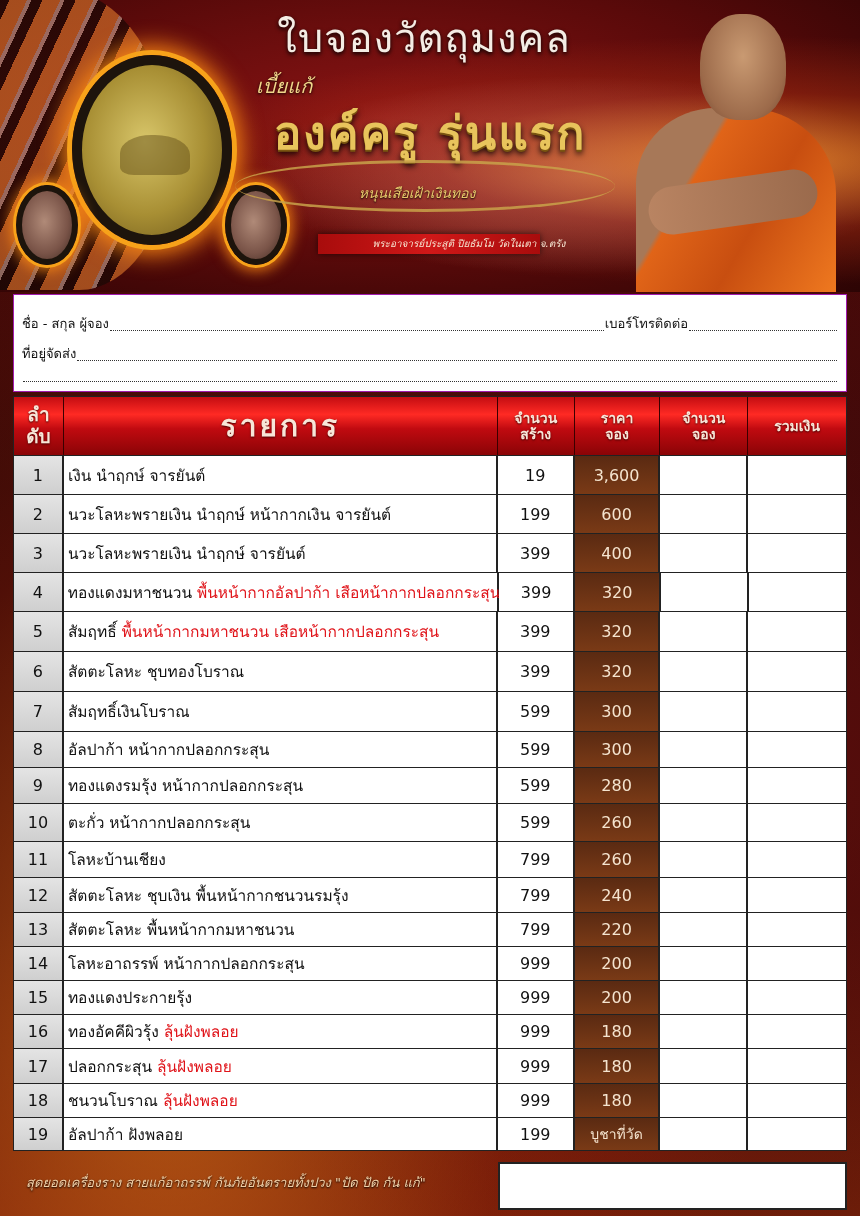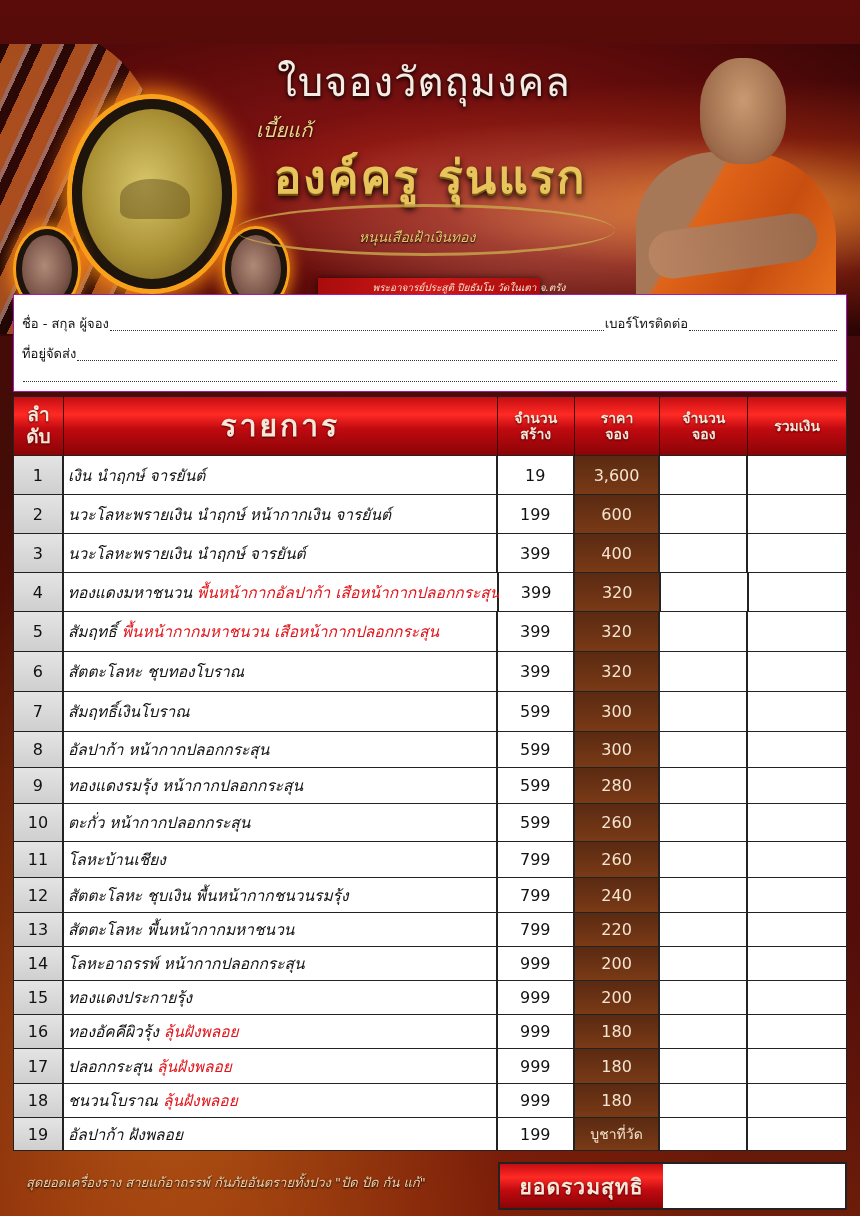--- a/index.html
+++ b/index.html
@@ -10,21 +10,20 @@
       radial-gradient(ellipse at 20% 85%, rgba(255,140,30,0.55) 0%, rgba(180,40,10,0.25) 35%, rgba(0,0,0,0) 60%),
       radial-gradient(ellipse at 80% 60%, rgba(140,20,20,0.5) 0%, rgba(0,0,0,0) 60%),
       linear-gradient(180deg, #5a0c0a 0%, #2a0606 40%, #3a0a06 75%, #6a1e08 100%);
   }
   
   .header { position:absolute; left:0; top:0; width:860px; height:292px; overflow:hidden;
     background:
       radial-gradient(ellipse at 88% 55%, rgba(255,150,40,0.75) 0%, rgba(200,60,20,0.35) 30%, rgba(0,0,0,0) 55%),
       radial-gradient(ellipse at 68% 60%, rgba(230,190,200,0.45) 0%, rgba(0,0,0,0) 40%),
       radial-gradient(ellipse at 45% 40%, #8a1414 0%, #5a0a0a 55%, #2c0404 100%);
-    margin-top: 44px;
   }
   .tiger { position:absolute; left:-30px; top:-10px; width:200px; height:300px;
     background:
       repeating-linear-gradient(115deg, rgba(20,8,4,0.85) 0 10px, rgba(210,110,40,0.9) 10px 26px, rgba(240,220,200,0.6) 26px 30px);
     border-radius:0 60% 50% 0; opacity:0.75; }
   .medal { position:absolute; border-radius:50%; box-sizing:border-box; }
   .medal-main { left:72px; top:55px; width:160px; height:190px;
     background: radial-gradient(ellipse at 45% 45%, #d8c66a 0%, #a88f34 55%, #6a5418 100%);
     border:10px solid #1d140c; box-shadow:0 0 0 5px #f7a21a, 0 0 22px 10px rgba(255,140,20,0.9); }
   .medal-main::after { content:""; position:absolute; left:38px; top:70px; width:70px; height:40px;
@@ -79,21 +78,21 @@
   .th.small { font-size:14px; }
   .th.big { font-size:30px; letter-spacing:3px; }
   .th.idx { font-size:19px; }
   .c-idx { width:50px; } .c-item { width:435px; } .c-built { width:77px; }
   .c-price { width:86px; } .c-qty { width:88px; } .c-total { width:98px; }
   .tbody .tr { display:flex; box-sizing:border-box; border:1px solid #222; border-top:none; }
   .td { box-sizing:border-box; border-right:2px solid #222; display:flex; align-items:center;
     font-size:16px; color:#111; background:#fff; }
   .td:last-child { border-right:none; }
   .td.c-idx { justify-content:center; background:linear-gradient(180deg, #e4e4e4, #cfcfcf); }
-  .td.c-item { padding-left:4px; white-space:nowrap; font-size:15.5px;font-style:italic; }
+  .td.c-item { padding-left:4px; white-space:nowrap; font-size:15.5px; }
   .td.c-item .red { color:#e0141a; margin-left:5px; }
   .td.c-built { justify-content:center; }
   .td.c-price { justify-content:center; color:#f5e4cf; background:linear-gradient(180deg, #5a2a12, #7a3a16); }
   .td.c-price.temple { font-size:14px; }
 
   
   .footer-text { position:absolute; left:26px; top:1172px; width:470px; font-size:13px;
     font-style:italic; color:#f0d0a8; white-space:nowrap; text-shadow:0 1px 2px #000; }
   .total-box { position:absolute; left:498px; top:1162px; width:349px; height:48px; display:flex;
     border:2px solid #222; box-sizing:border-box; }
@@ -355,15 +354,14 @@
         <div class="td c-built">199</div>
         <div class="td c-price temple">บูชาที่วัด</div>
         <div class="td c-qty"></div>
         <div class="td c-total"></div>
       </div>
     </div>
 </div>
 
 <div class="footer-text">สุดยอดเครื่องราง สายแก้อาถรรพ์ กันภัยอันตรายทั้งปวง "ปัด ปัด กัน แก้"</div>
 <div class="total-box">
-  <div class="total-label">ยอดรวมสุทธิ</div>
   <div class="total-value"></div>
 </div>
 
 </body></html>

